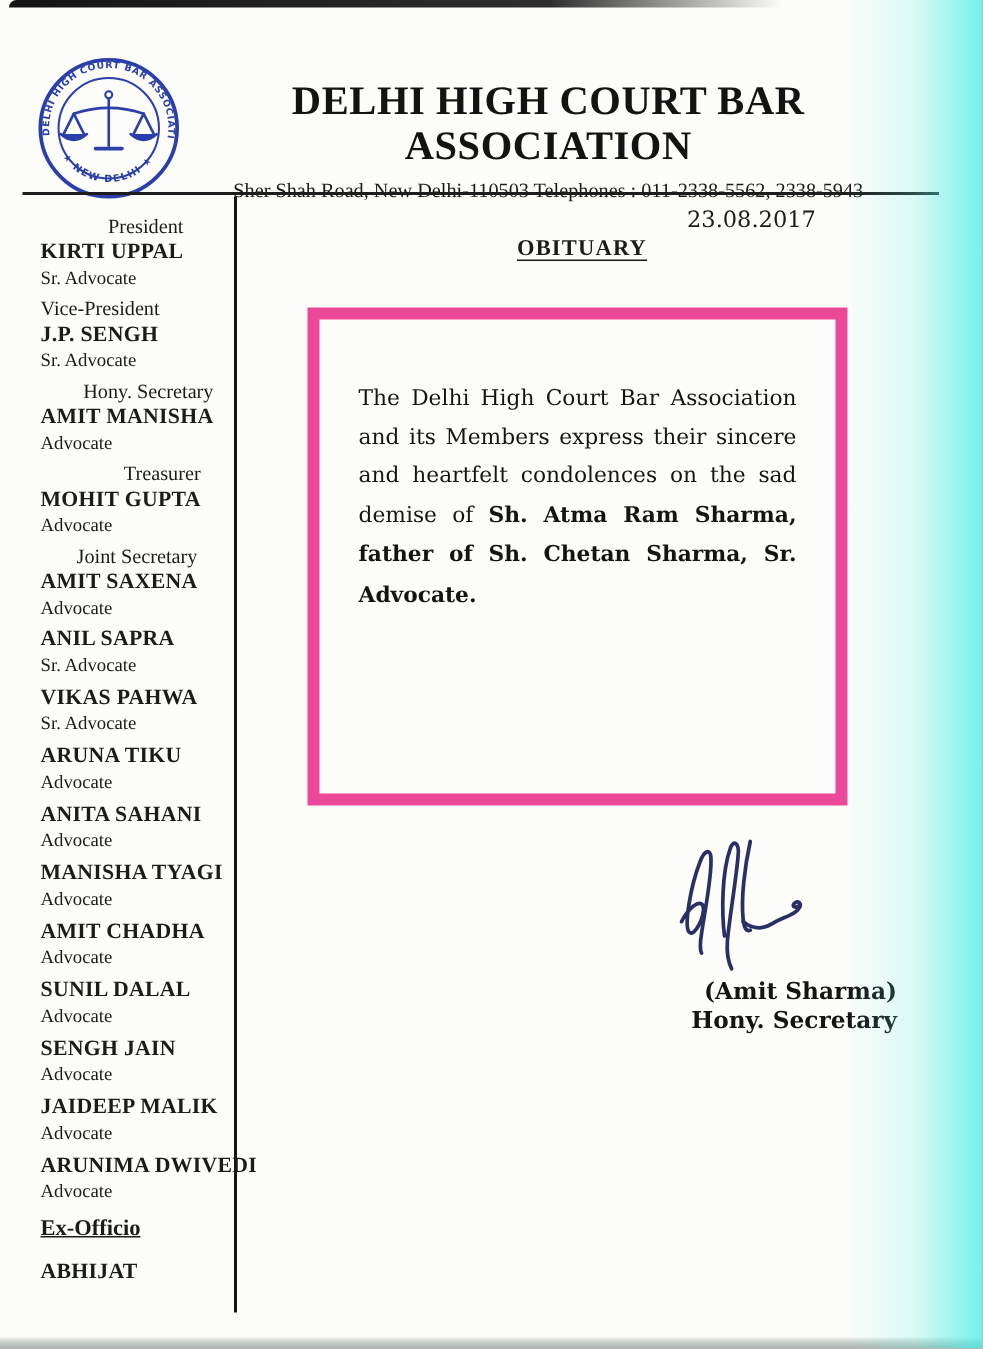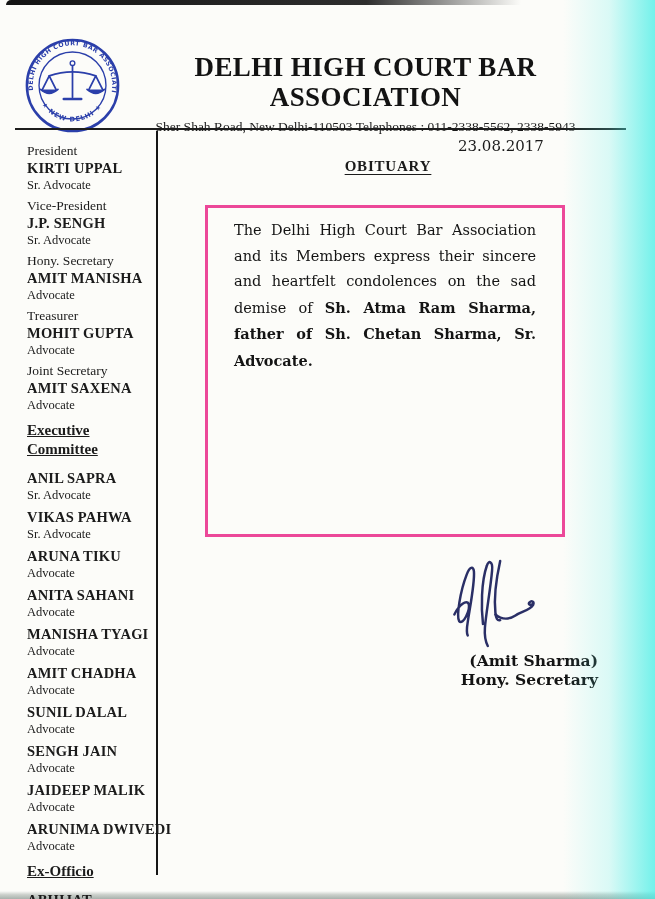--- a/index.html
+++ b/index.html
@@ -19,33 +19,33 @@
   
   .seal { position:absolute; left:24px; top:37px; }
   .head-text { position:absolute; left:118px; right:42px; top:52px; text-align:center; }
   .org-title { font-size:27px; font-weight:bold; letter-spacing:0.4px; line-height:30px; color:#131313; }
   .org-address { font-size:13.5px; margin-top:7px; color:#1a1a1a; }
   .head-rule { position:absolute; left:15px; top:128px; width:611px; height:2px; background:#1d1d1d; }
   .v-rule { position:absolute; left:156px; top:131px; width:2px; height:744px; background:#161616; }
   
   aside { position:absolute; left:0; top:131px; width:156px; padding:11px 0 0 27px; box-sizing:border-box; }
   .officer { display:table; margin-bottom:4px; }
-  .officer .role { font-size:13.5px; line-height:17px; }
+  .officer .role { font-size:13.5px; line-height:17px;text-align:right; }
   .oname { font-size:14.5px; font-weight:bold; line-height:18px; letter-spacing:0.2px; white-space:nowrap; }
   .desig { font-size:12.5px; line-height:16px; }
   .section-head { font-size:15px; font-weight:bold; text-decoration:underline; margin:8px 0 10px; line-height:19px; }
   .member { display:table; margin-bottom:5px; }
   
   main { position:absolute; left:158px; top:131px; width:497px; height:768px; }
   .date-line { position:absolute; left:300px; top:6px; font-family:"DejaVu Serif", serif; font-size:15px; }
   .obituary-title { position:absolute; left:0; top:27px; width:460px; text-align:center;
     font-size:15px; font-weight:bold; letter-spacing:0.8px;
     text-decoration:underline; text-underline-offset:3px; }
   .notice-box { position:absolute; left:47px; top:74px; width:360px; height:332px; box-sizing:border-box;
-    border:3px solid #ec4899; padding:10px 26px 0; background:transparent; }
+    border:8px solid #ec4899; padding:41px 26px 0; background:transparent; }
   .notice-box p { margin:0 0 13px; font-family:"DejaVu Serif", serif; font-size:14.5px;
     line-height:25.5px; text-align:justify; color:#141414; }
   .notice-box sup { font-size:10px; font-weight:bold; }
   
   .sign-block { position:absolute; left:230px; top:424px; width:210px; text-align:right; }
   .sign-svg { display:block; margin:0 auto; }
   .sign-name { font-family:"DejaVu Serif", serif; font-size:15.5px; font-weight:bold; line-height:19px; color:#141414; }
   .sign-title { font-family:"DejaVu Serif", serif; font-size:15.5px; font-weight:bold; line-height:19px; color:#141414; }
   .seal-text { font-family:"DejaVu Sans", sans-serif; }
 </style>
@@ -109,21 +109,20 @@
       <div class="role">Treasurer</div>
       <div class="oname">MOHIT GUPTA</div>
       <div class="desig">Advocate</div>
     </div>
     <div class="officer">
       <div class="role">Joint Secretary</div>
       <div class="oname">AMIT SAXENA</div>
       <div class="desig">Advocate</div>
     </div>
 
-    <div class="section-head">Executive Committee</div>
 
     <div class="member">
       <div class="oname">ANIL SAPRA</div>
       <div class="desig">Sr. Advocate</div>
     </div>
     <div class="member">
       <div class="oname">VIKAS PAHWA</div>
       <div class="desig">Sr. Advocate</div>
     </div>
     <div class="member">

